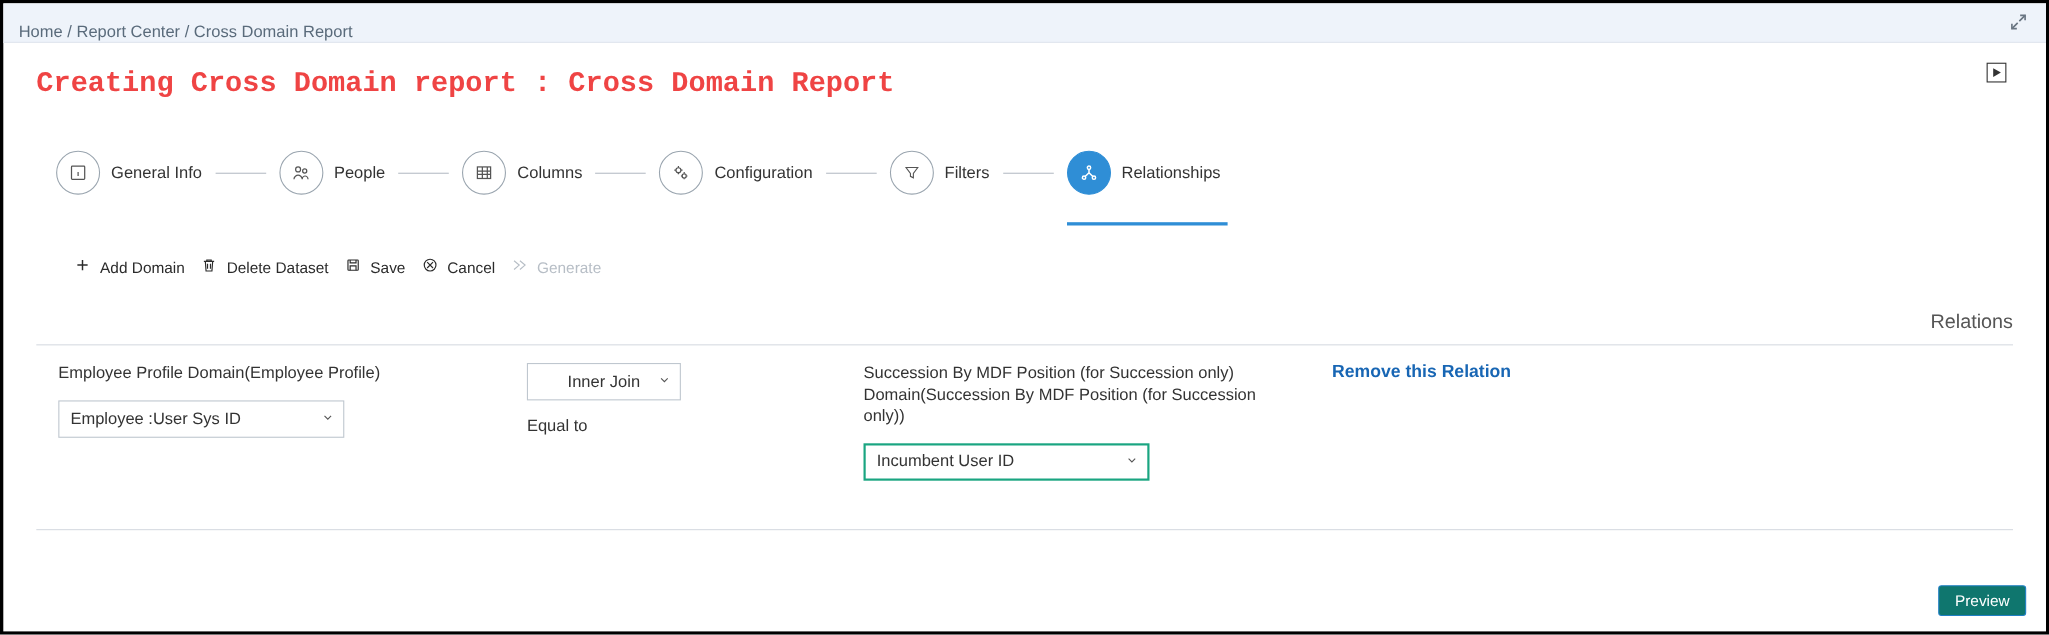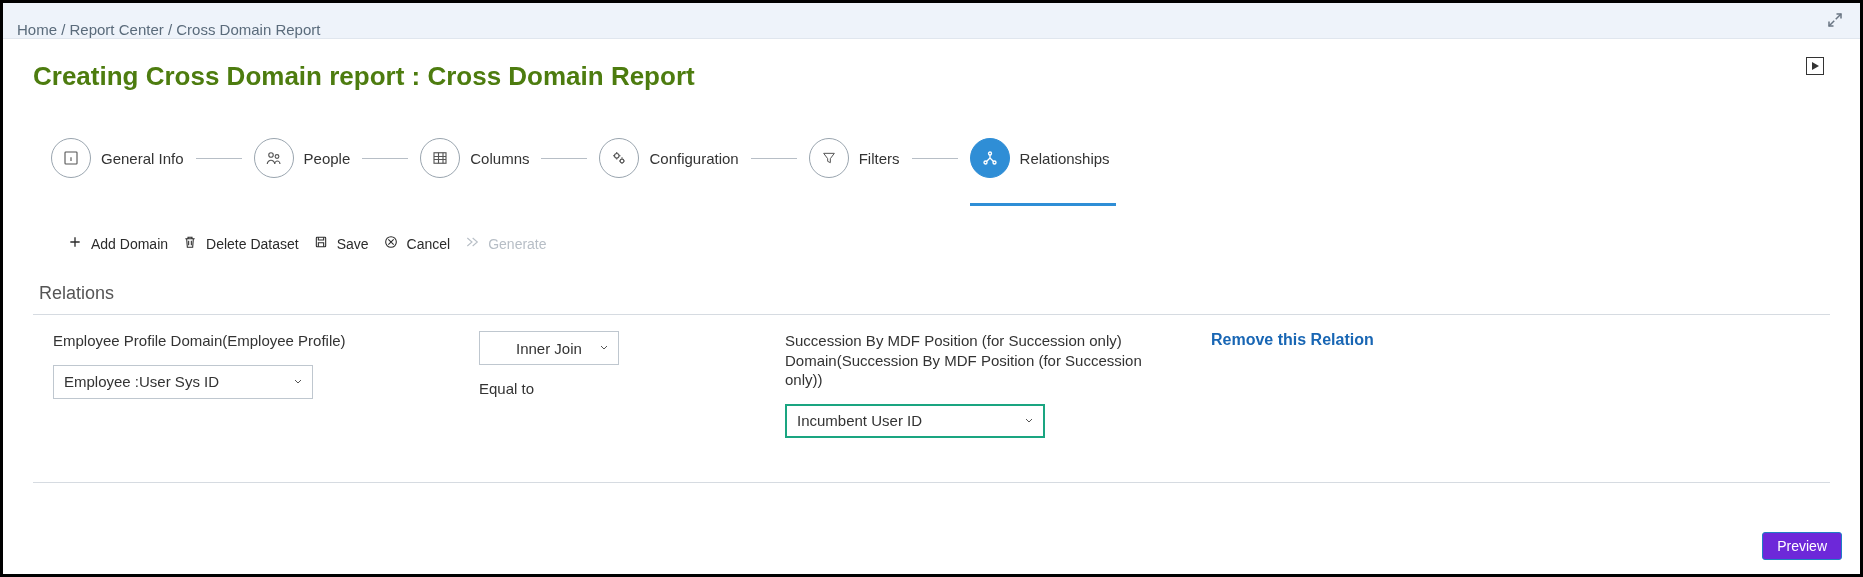--- a/index.html
+++ b/index.html
@@ -2,52 +2,52 @@
 <html><head>
 <meta charset="utf-8">
 <style>
   * { box-sizing: border-box; margin: 0; padding: 0; }
   html, body { width: 1863px; height: 577px; font-family: Arial, Helvetica, sans-serif; background:#fff; }
   .frame { border: 3px solid #000; width: 1863px; height: 577px; position: relative; overflow: hidden; }
   .topbar { background: #eef3fa; height: 36px; display: flex; align-items: flex-end; padding: 0 14px; border-bottom: 1px solid #e0e6ee; }
   .breadcrumb { color: #5a6b7b; font-size: 15px; }
   .expand-icon { position: absolute; right: 16px; top: 8px; width: 18px; height: 18px; color: #6a7683; cursor: pointer; }
   .body { padding: 22px 30px 0 30px; }
-  .page-title { font-size: 26px; font-weight: 700; color: #4d7c0f; margin-bottom: 46px; }
+  .page-title { font-size: 26px; font-weight: 700; color: #ef4444; margin-bottom: 46px; font-family: Liberation Mono, monospace; }
   .video-icon { position:absolute; right: 36px; top: 54px; width: 18px; height: 18px; border:1px solid #333; display:flex; align-items:center; justify-content:center; cursor:pointer;}
   .video-icon svg { width:10px; height:10px; }
   
   .stepper { display: flex; align-items: center; gap: 0; margin-left: 18px; margin-bottom: 56px; }
   .step { display: flex; align-items: center; gap: 10px; position: relative; }
   .step-circle { width: 40px; height: 40px; border-radius: 50%; border: 1.5px solid #9aa5af; display:flex; align-items:center; justify-content:center; background:#fff; color:#555; }
   .step-circle.active { background:#2f8ed6; border-color:#2f8ed6; color:#fff; }
   .step-label { font-size: 15px; color: #333; }
   .step-line { width: 46px; height: 1px; background:#b7bec6; margin: 0 12px; }
   .step-wrap { display:flex; align-items:flex-end; cursor:pointer; }
   .active-underline { position:absolute; bottom:-28px; left:0; right:-6px; height:3px; background:#2f8ed6; }
   
   .toolbar { display:flex; gap: 14px; align-items:center; margin-left: 34px; margin-bottom: 30px; }
   .tbtn { display:flex; align-items:center; gap:8px; font-size: 14px; color:#2b2b2b; cursor:pointer; }
   .tbtn.disabled { color:#b7bec6; cursor:default; }
   .tbtn svg { width:16px; height:16px; }
   
-  .section-title { font-size: 18px; color:#555; margin-left: 6px; margin-bottom: 10px; }
+  .section-title { font-size: 18px; color:#555; margin-left: 6px; margin-bottom: 10px; text-align: right; }
   .hr { border:none; border-top:1px solid #d6dbe1; margin-bottom: 16px; }
   .relations-row { display:grid; grid-template-columns: 420px 300px 420px 280px auto; column-gap: 6px; align-items:start; margin-left: 20px; }
   .col { display:flex; flex-direction:column; gap:14px; }
   .label-text { font-size: 15px; color:#333; line-height:1.3; }
   .select { position:relative; height: 34px; border:1px solid #bfc7cf; background:#fff; display:flex; align-items:center; padding: 0 28px 0 10px; font-size: 15px; color:#333; cursor:pointer; }
   .select.small { width: 140px; padding-left: 36px; }
   .select.med { width: 260px; }
   .select.highlight { border:2px solid #1aa581; }
   .select .chev { position:absolute; right:8px; top:50%; transform:translateY(-50%); }
   .link { color:#1866b4; font-weight:700; font-size:16px; cursor:pointer; }
   .relations-bottom-hr { border:none; border-top:1px solid #d6dbe1; margin-top: 44px; }
   
-  .preview-btn { position:absolute; right: 18px; bottom: 14px; background:#6d28d9; color:#fff; border:1px solid #1f7fc4; padding: 5px 14px; font-size:14px; border-radius:3px; cursor:pointer; }
+  .preview-btn { position:absolute; right: 18px; bottom: 14px; background:#0f766e; color:#fff; border:1px solid #1f7fc4; padding: 5px 14px; font-size:14px; border-radius:3px; cursor:pointer; }
 </style>
 </head>
 <body>
 <div class="frame">
 
   <div class="topbar">
     <span class="breadcrumb">Home / Report Center / Cross Domain Report</span>
   </div>
   <span class="expand-icon">
     <svg viewBox="0 0 24 24" fill="none" stroke="currentColor" stroke-width="2">

